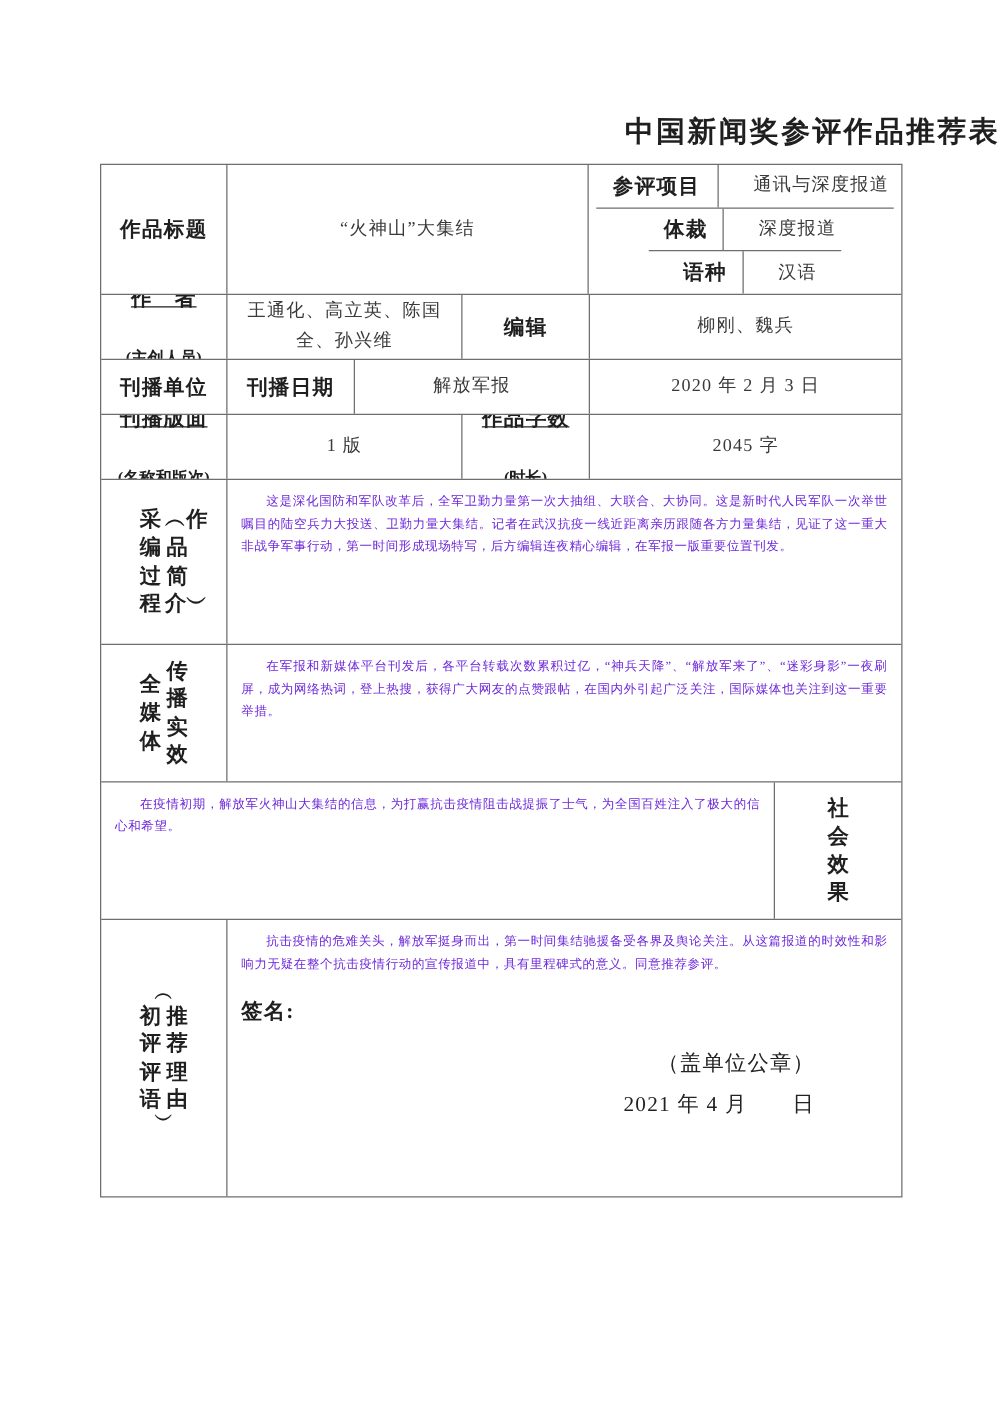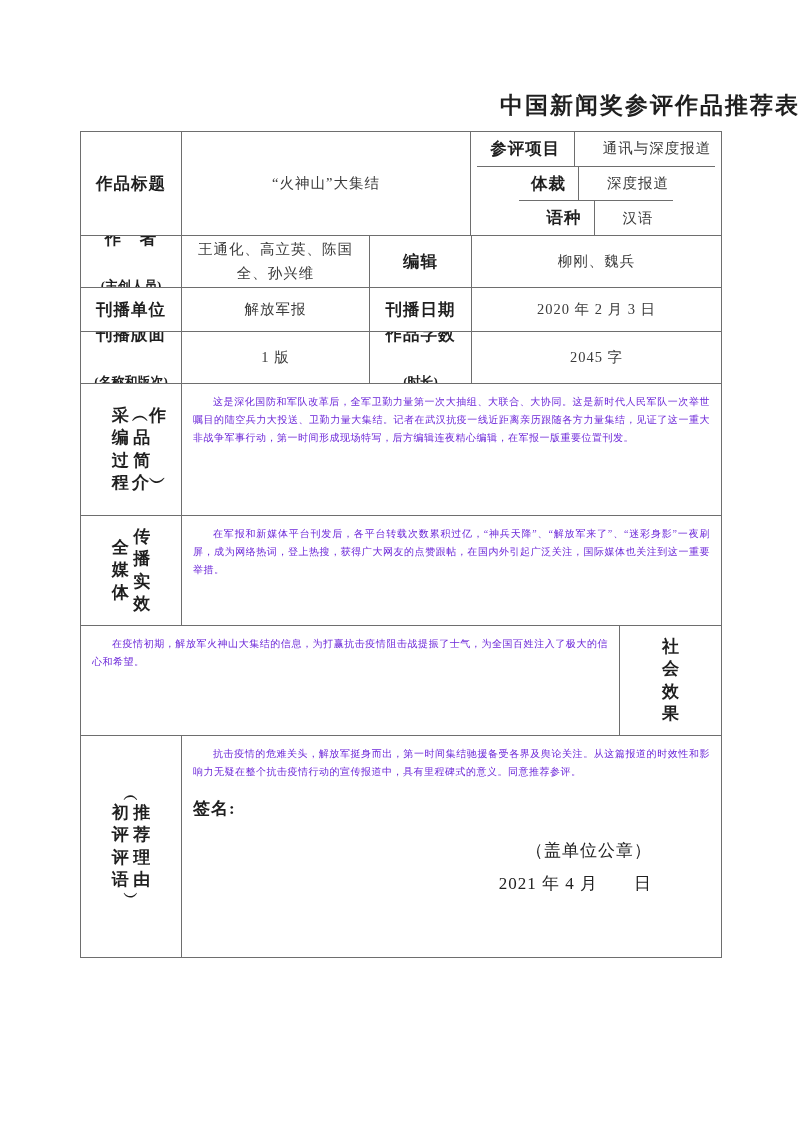--- a/index.html
+++ b/index.html
@@ -26,21 +26,21 @@
   .row:last-child{border-bottom:none;}
   .cell{
     box-sizing:border-box;
     border-right:1px solid #6e6e6e;
     display:flex;align-items:center;justify-content:center;
     text-align:center;
     overflow:hidden;
   }
   .cell:last-child{border-right:none;}
   .label{font-weight:bold;font-size:16.5px;letter-spacing:1px;}
-  .label-stack{flex-direction:column;line-height:1.25;}
+  .label-stack{flex-direction:column;line-height:1.25;text-decoration:underline;}
   .label-stack .sub{font-size:13px;letter-spacing:0;margin-top:28px;}
   .value{font-size:14.5px;color:#3a3a3a;letter-spacing:1px;line-height:1.6;padding:0 4px;}
   .col-label{width:101px;}
   .col-2{width:188px;}
   .col-3{width:102px;}
   .col-4{flex:1;}
   .r1{height:104px;}
   .r1-value{width:289px;}
   .r1-right{flex:1;display:flex;flex-direction:column;padding:0;border-right:none;}
   .subrow{flex:1;display:flex;border-bottom:1px solid #6e6e6e;box-sizing:border-box;gap:24px;}
@@ -122,22 +122,22 @@
         <span>作　者</span>
         <span class="sub">(主创人员)</span>
       </div>
       <div class="cell col-2 value">王通化、高立英、陈国全、孙兴维</div>
       <div class="cell col-3 label">编辑</div>
       <div class="cell col-4 value">柳刚、魏兵</div>
     </div>
 
     <div class="row r3">
       <div class="cell col-label label">刊播单位</div>
+      <div class="cell col-3 label">刊播日期</div>
       <div class="cell col-2 value">解放军报</div>
-      <div class="cell col-3 label">刊播日期</div>
       <div class="cell col-4 value">2020 年 2 月 3 日</div>
     </div>
 
     <div class="row r4">
       <div class="cell col-label label label-stack">
         <span>刊播版面</span>
         <span class="sub">(名称和版次)</span>
       </div>
       <div class="cell col-2 value">1 版</div>
       <div class="cell col-3 label label-stack">

